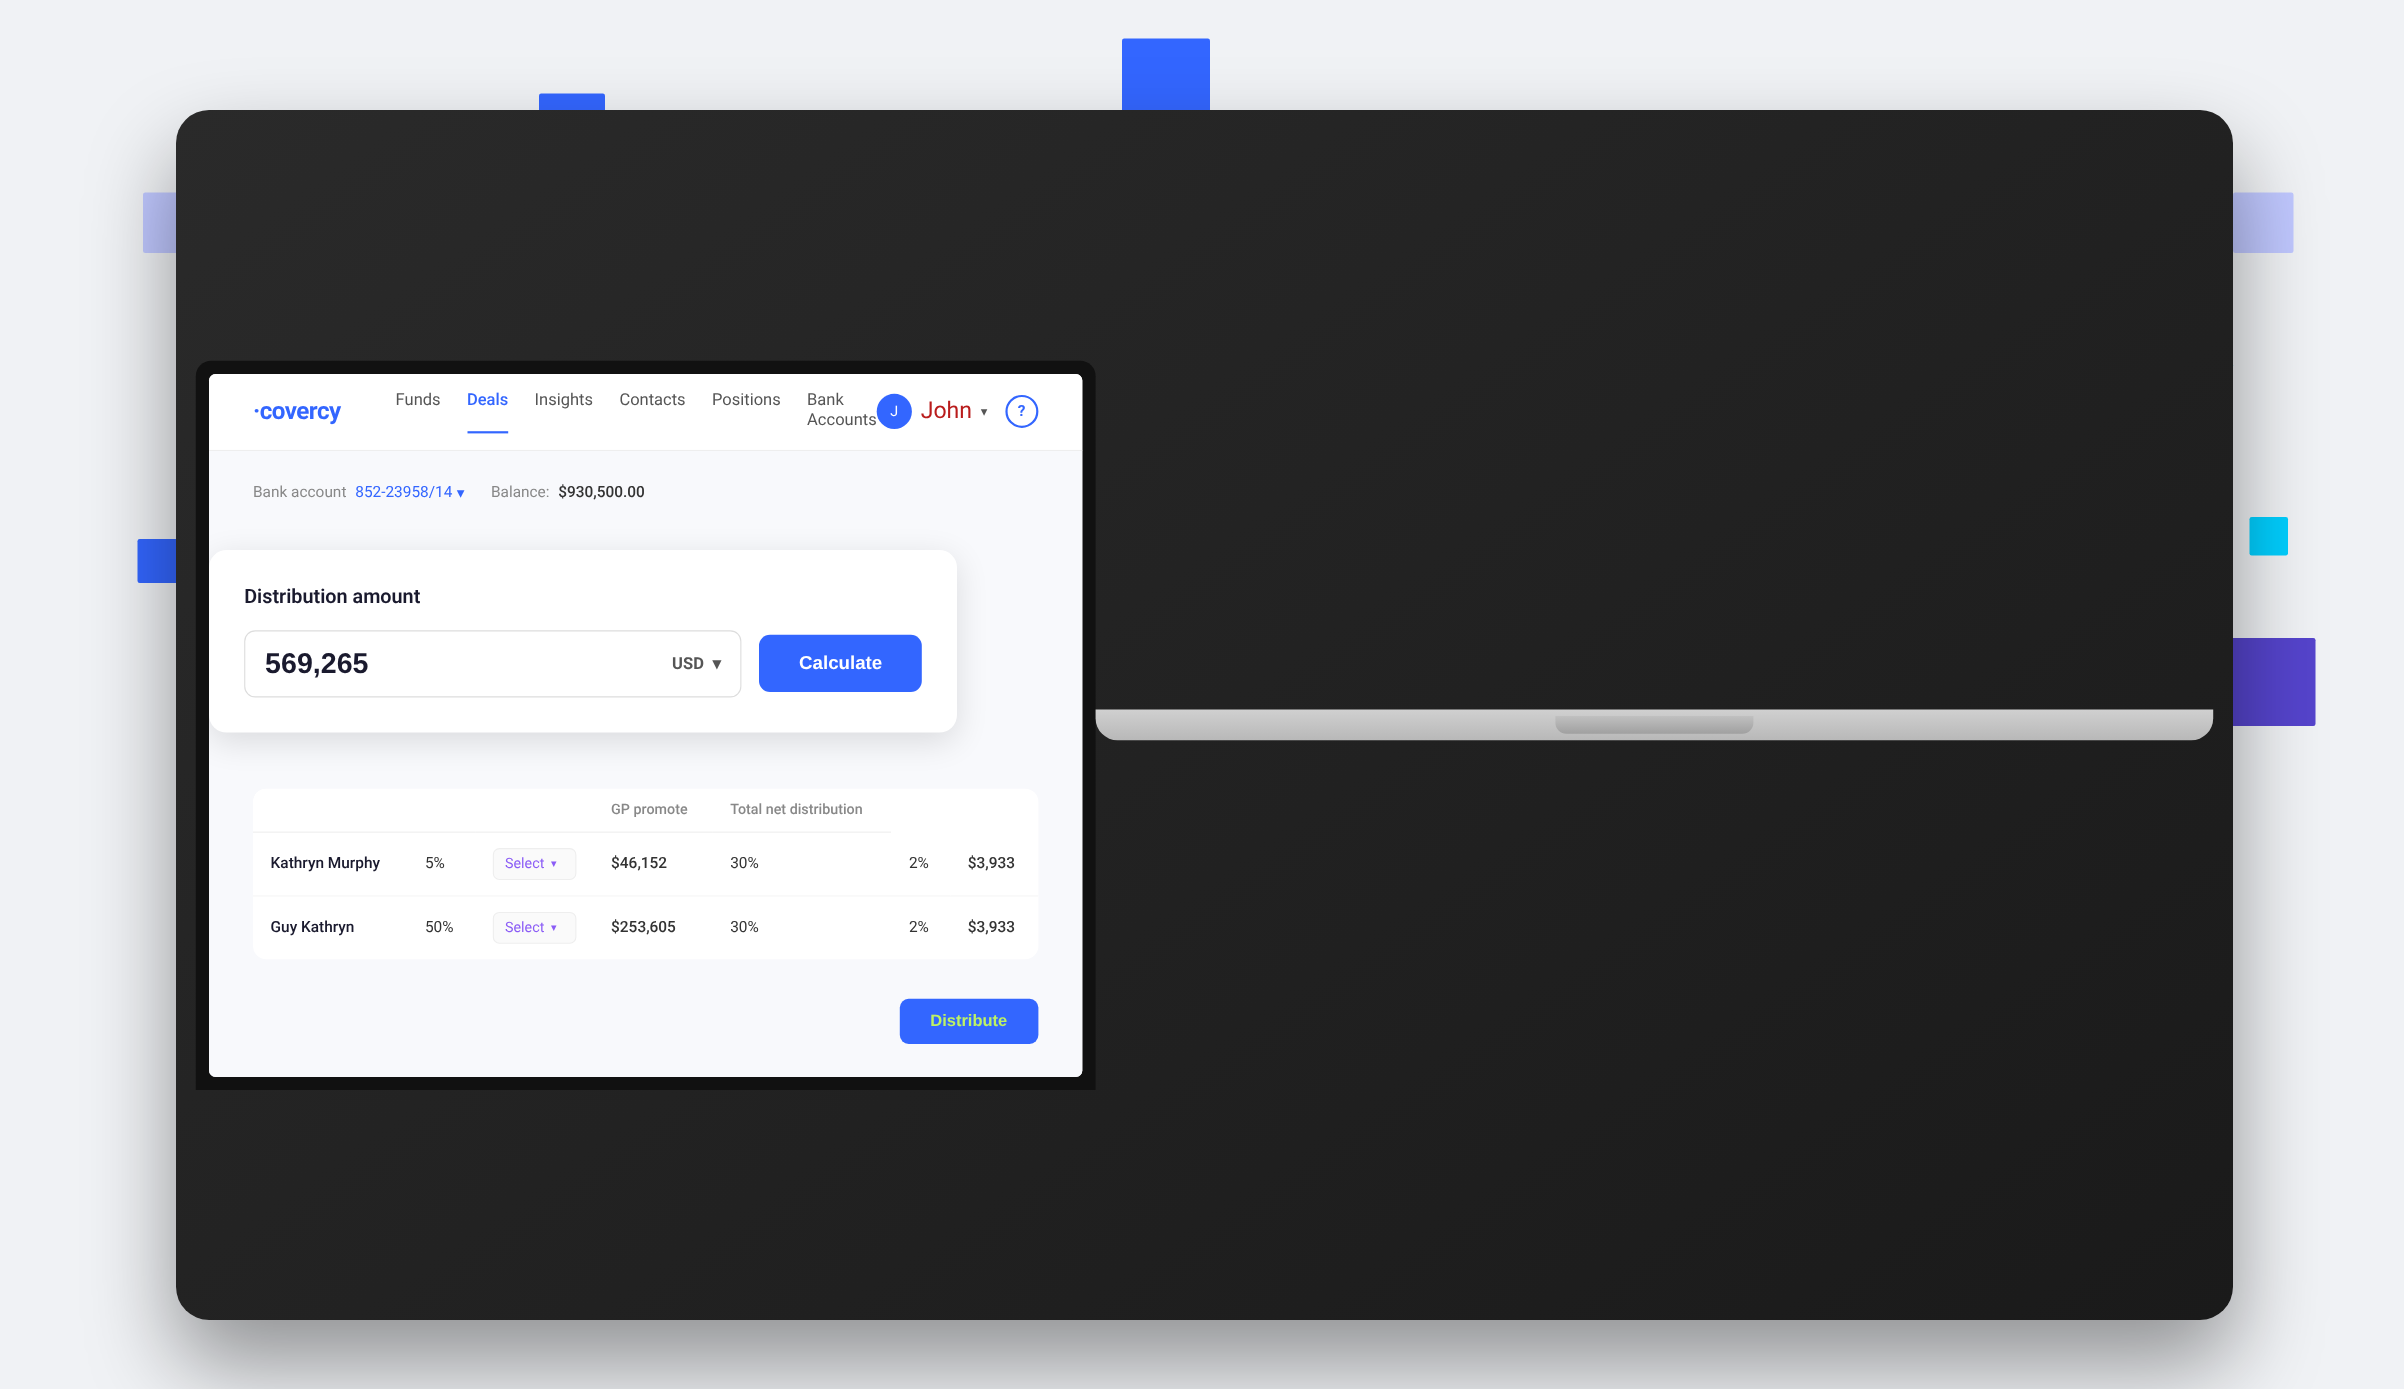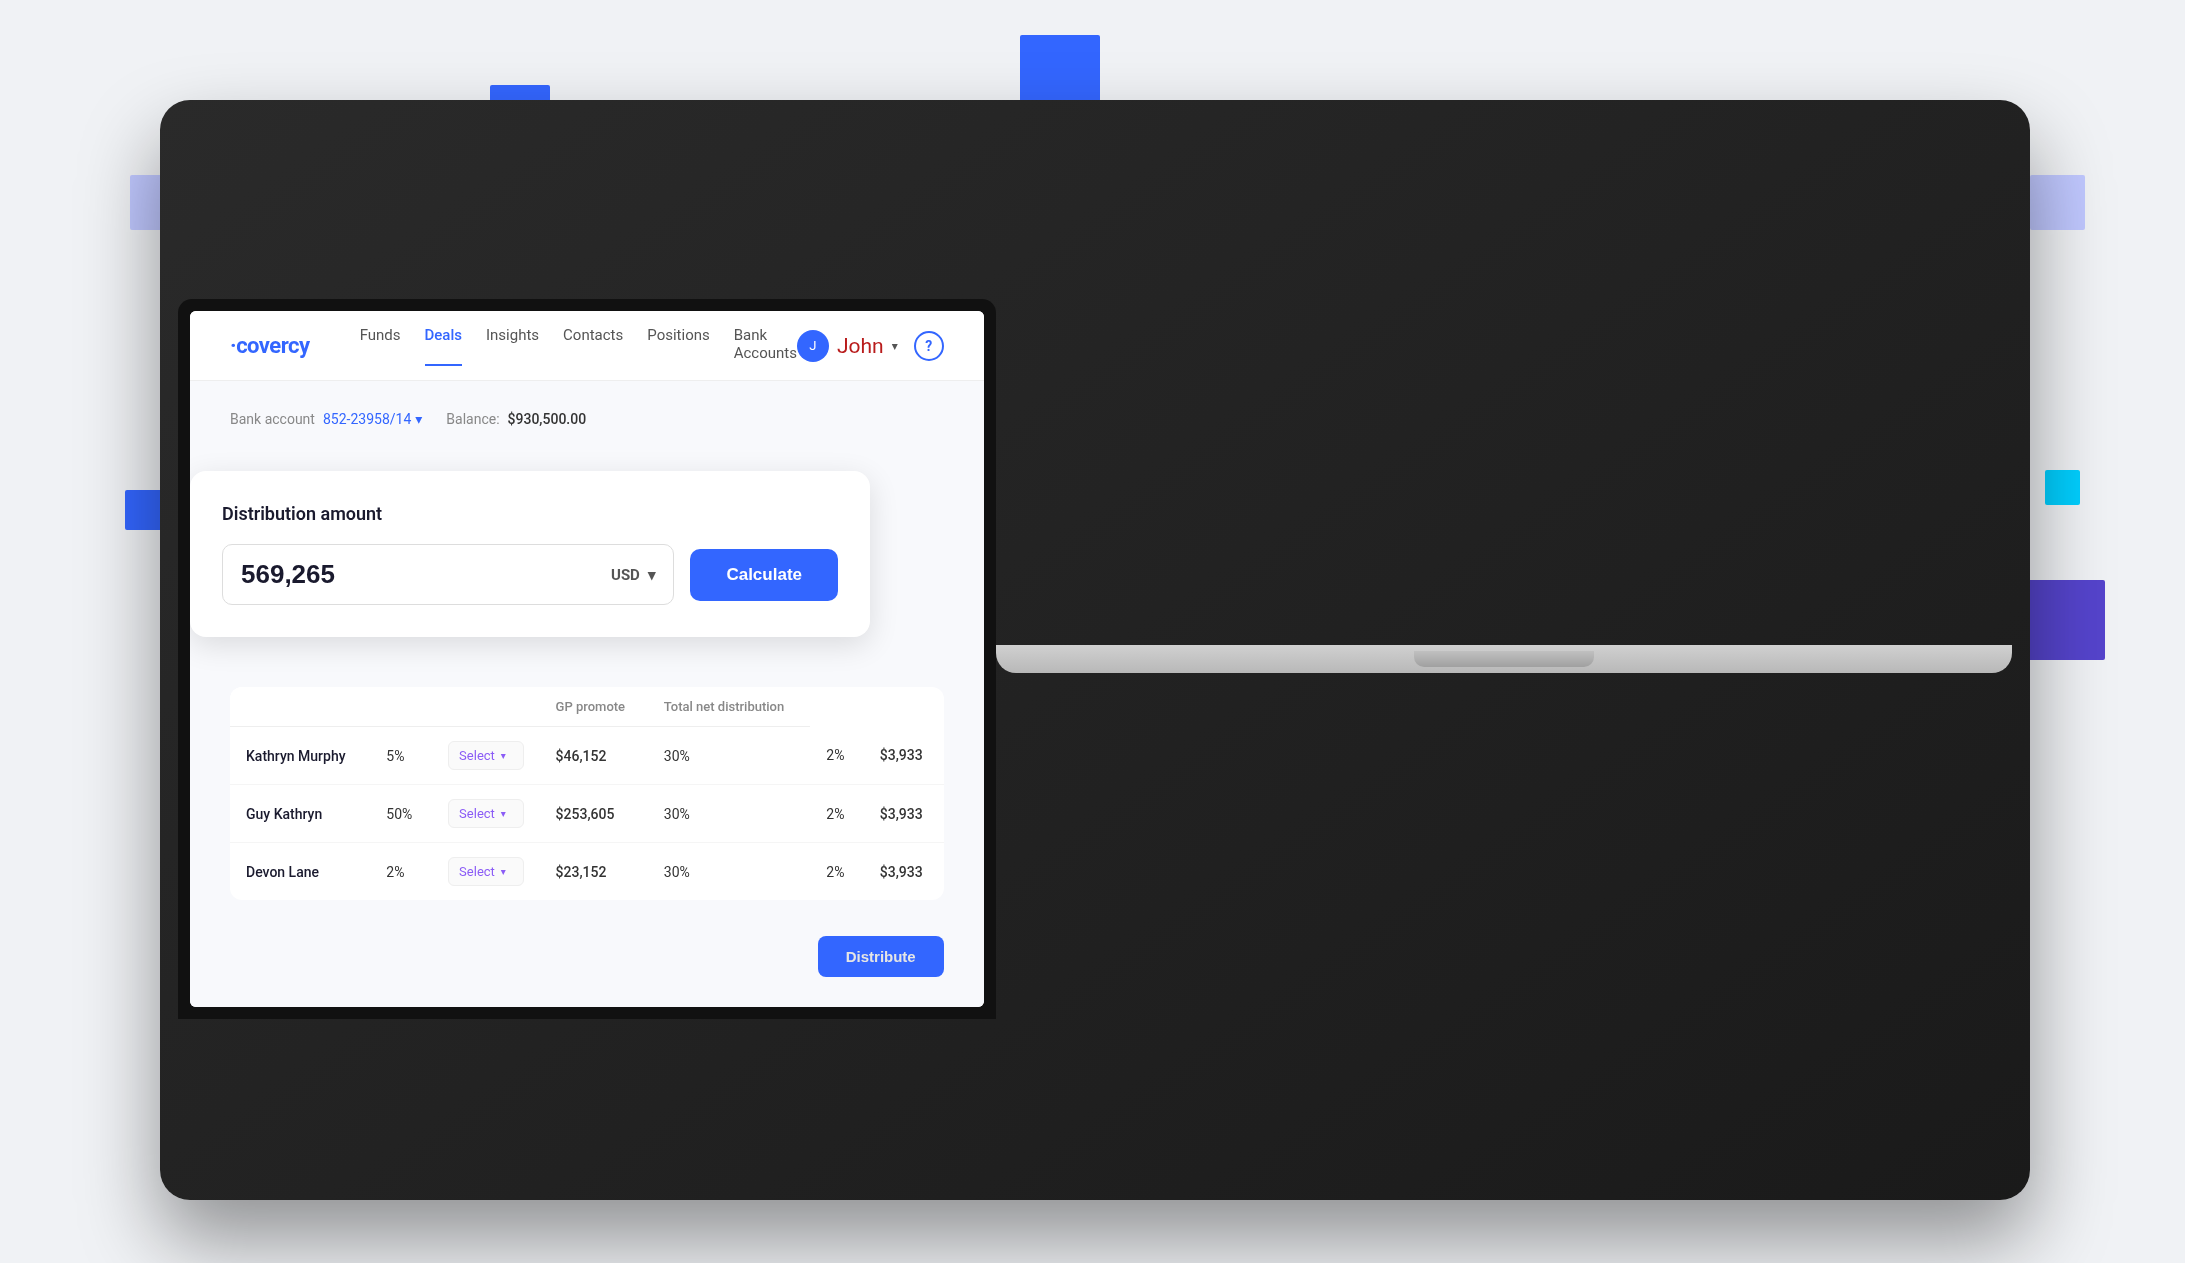--- a/index.html
+++ b/index.html
@@ -300,21 +300,21 @@
       color: #555;
     }
     .net-dist-cell {
       color: #3366ff;
       font-weight: 500;
     }
 
     
     .distribute-btn {
       background: #3366ff;
-      color: #e5e5e5;
+      color: #bef264;
       border: none;
       border-radius: 8px;
       padding: 12px 28px;
       font-size: 15px;
       font-weight: 600;
       cursor: pointer;
       margin-top: 20px;
       float: right;
     }
 
@@ -438,34 +438,20 @@
         <div class="select-dropdown">
           <span>Select</span>
           <span style="font-size:10px;">▾</span>
         </div>
       </td>
       <td class="amount-cell">$253,605</td>
       <td class="percent-cell">30%</td>
       <td class="percent-cell">2%</td>
       <td class="net-dist-cell">$3,933</td>
     </tr>
-                <tr>
-      <td style="font-weight:500; color:#1a1a2e;">Devon Lane</td>
-      <td class="percent-cell">2%</td>
-      <td>
-        <div class="select-dropdown">
-          <span>Select</span>
-          <span style="font-size:10px;">▾</span>
-        </div>
-      </td>
-      <td class="amount-cell">$23,152</td>
-      <td class="percent-cell">30%</td>
-      <td class="percent-cell">2%</td>
-      <td class="net-dist-cell">$3,933</td>
-    </tr>
               </tbody>
           </table>
 
           <div style="display:flex; justify-content:flex-end; margin-top:16px;">
             <button class="distribute-btn">Distribute</button>
           </div>
         </div>
 
       </div>
 

